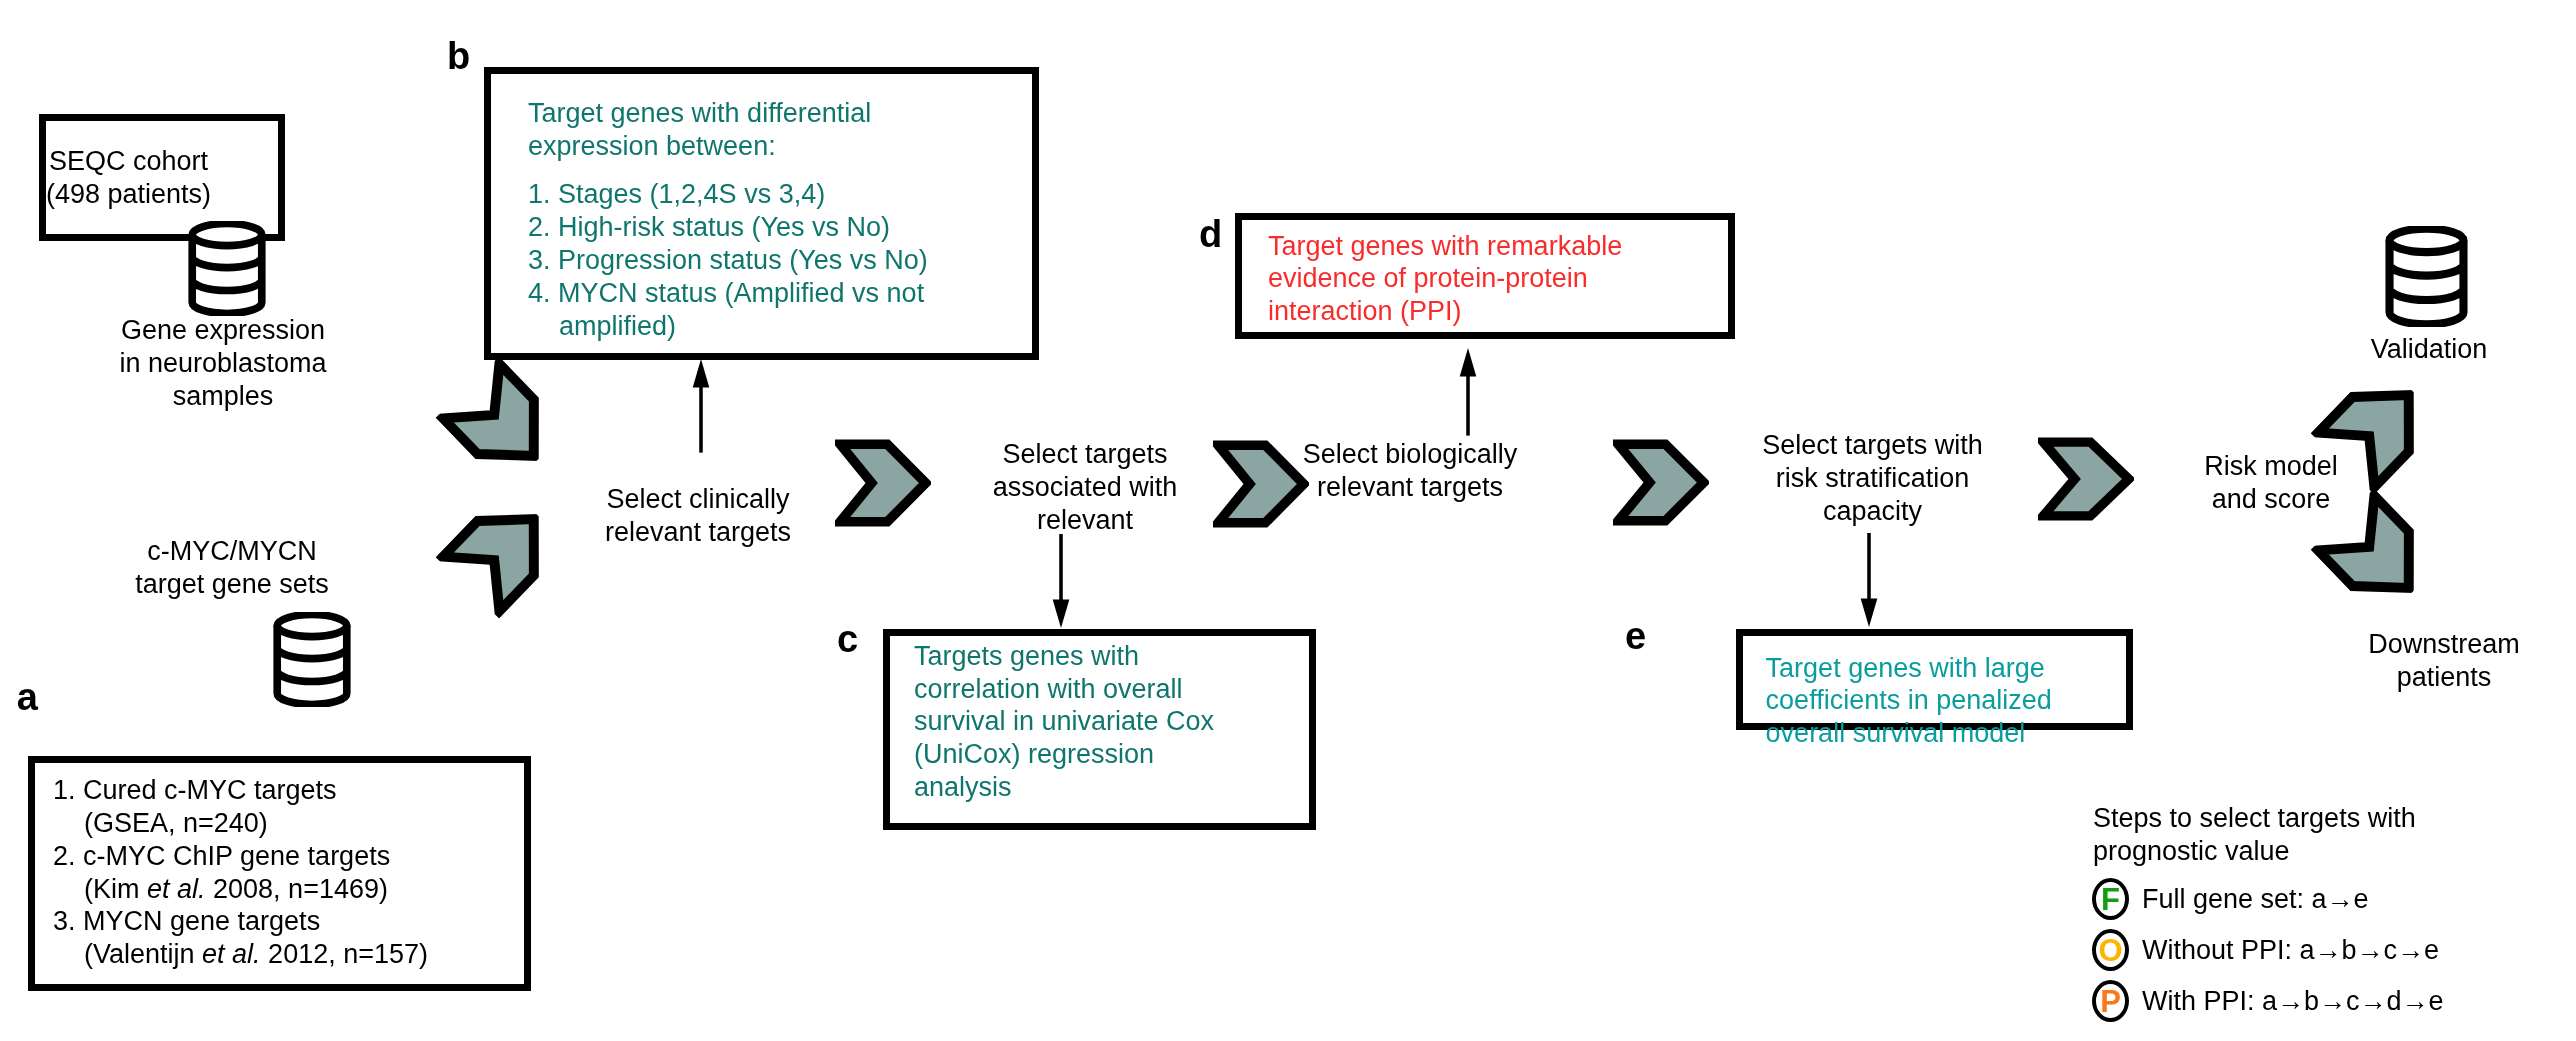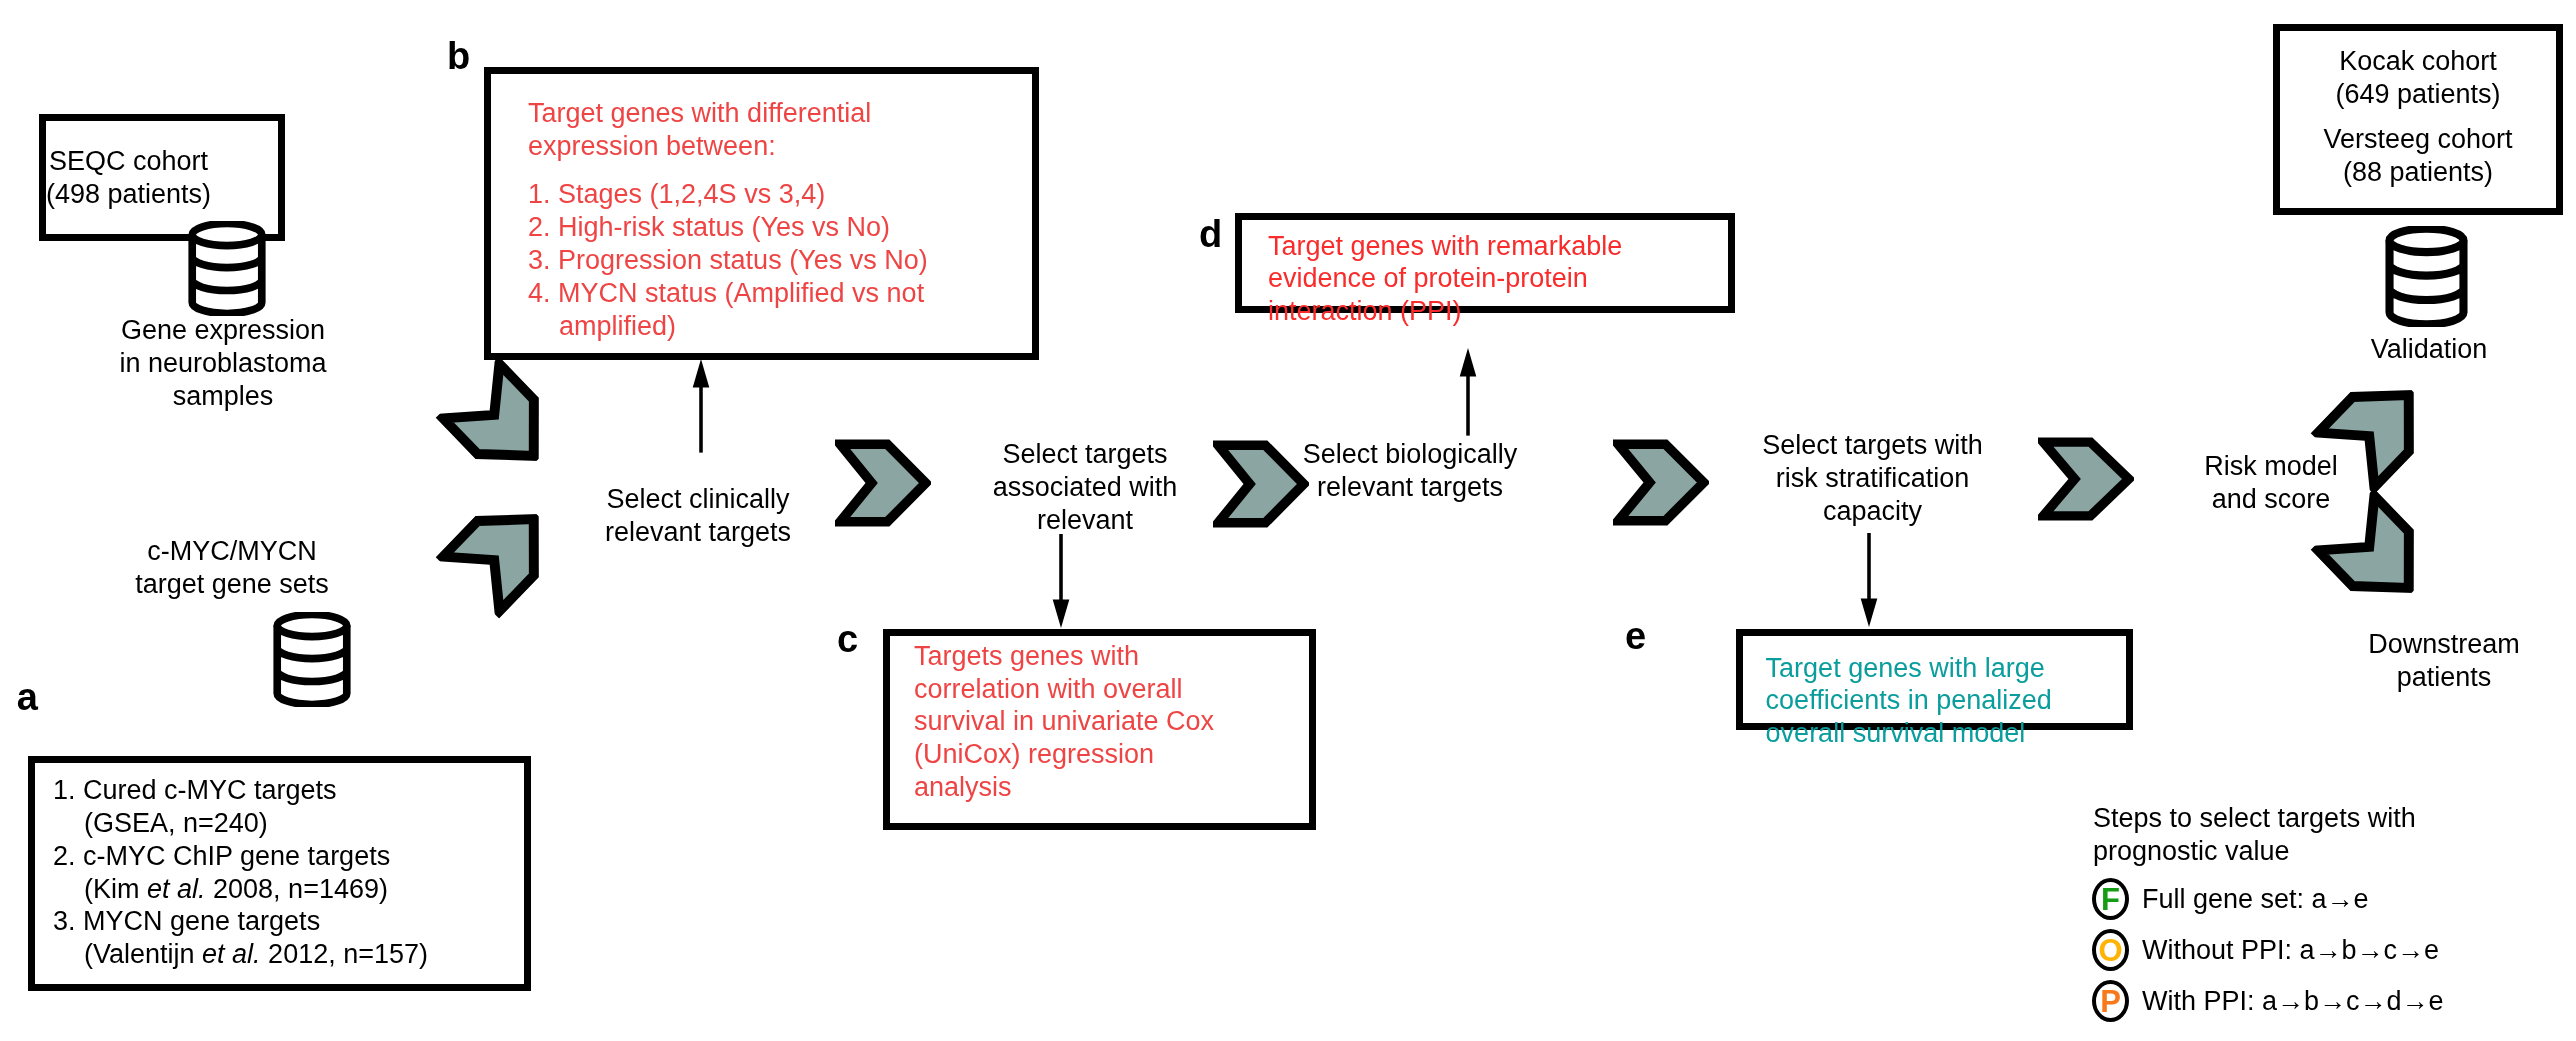--- a/index.html
+++ b/index.html
@@ -3,32 +3,32 @@
 <meta charset="utf-8">
 <style>
   html,body{margin:0;padding:0;background:#fff;}
   .canvas{position:relative;width:2576px;height:1042px;background:#ffffff;overflow:hidden;
           font-family:"Liberation Sans","DejaVu Sans",sans-serif;font-size:27px;line-height:1.22;color:#000;}
   .abs{position:absolute;}
   .pre{white-space:pre-line;}
   .ctr{text-align:center;}
   .box{border:7.1px solid #000;background:#fff;box-sizing:border-box;}
   .plabel{font-size:38px;font-weight:bold;line-height:1;}
-  .navy{color:#ef4444;}
+  .navy{color:#0f766e;}
   .red{color:#f92b2b;}
   .teal{color:#0a9d9d;}
   .li{padding-left:31px;text-indent:-31px;white-space:pre-line;}
   .chev{display:block;}
   
   #seqc-box{left:39px;top:114px;width:246px;height:127px;display:flex;align-items:center;justify-content:flex-start;}
   #box-a{left:28px;top:756px;width:503px;height:235px;padding:10.7px 14.3px 6px 18px;}
   #box-b{left:484px;top:67px;width:555px;height:293px;border-width:7.7px;padding:22.6px 14.3px 4.8px 37px;}
   #box-b .intro{margin-bottom:15.5px;}
   #box-c{left:883px;top:629px;width:433px;height:201px;padding:3.6px 14.3px 3.6px 24px;}
-  #box-d{left:1235px;top:213px;width:500px;height:100px;padding:9.5px 14.3px 4.8px 26px;}
+  #box-d{left:1235px;top:213px;width:500px;height:126px;padding:9.5px 14.3px 4.8px 26px;}
   #box-e{left:1736px;top:629px;width:397px;height:101px;padding:15.5px 12px 4.8px 22.6px;}
   #kocak-box{left:2273px;top:24px;width:290px;height:191px;border-width:7.7px;padding-top:14.3px;}
   #kocak-box .p2{margin-top:12px;}
   
   .lgrow{display:flex;align-items:center;gap:13px;}
   .loval{width:37px;height:42px;border:4.2px solid #000;border-radius:50%;display:flex;align-items:center;justify-content:center;
          font-weight:bold;font-size:31px;flex:0 0 auto;box-sizing:border-box;background:#fff;line-height:1;}
 </style>
 </head>
 <body>
@@ -149,26 +149,20 @@
   <div class="abs ctr pre" style="left:2170px;top:450px;width:202px;">Risk model
 and score</div>
 
   <svg class="abs chev" style="left:2327px;top:383px;transform:rotate(-46deg);" width="101" height="89" viewBox="0 0 110 100" preserveAspectRatio="none">
     <polygon points="6,6 60,6 104,50 60,94 6,94 42,50" fill="#8ba5a2" stroke="#000" stroke-width="11"></polygon>
   </svg>
   <svg class="abs chev" style="left:2327px;top:511px;transform:rotate(46deg);" width="101" height="89" viewBox="0 0 110 100" preserveAspectRatio="none">
     <polygon points="6,6 60,6 104,50 60,94 6,94 42,50" fill="#8ba5a2" stroke="#000" stroke-width="11"></polygon>
   </svg>
 
-  <div class="abs box ctr" id="kocak-box">
-    <div class="pre">Kocak cohort
-(649 patients)</div>
-    <div class="pre p2">Versteeg cohort
-(88 patients)</div>
-  </div>
   <svg class="abs" style="left:2379px;top:226px;" width="95" height="101" viewBox="0 0 100 112">
     <ellipse cx="50" cy="16" rx="41" ry="13" fill="#fff" stroke="#000" stroke-width="9"></ellipse>
     <path d="M9,16 V96 M91,16 V96 M9,96 A41,13 0 0 0 91,96 M9,42 A41,13 0 0 0 91,42 M9,69 A41,13 0 0 0 91,69" fill="none" stroke="#000" stroke-width="9"></path>
   </svg>
   <div class="abs ctr" style="left:2340px;top:333px;width:178px;">Validation</div>
   <div class="abs ctr pre" style="left:2325px;top:628px;width:238px;">Downstream
 patients</div>
 
   <div class="abs pre" style="left:2093px;top:802px;width:470px;">Steps to select targets with
 prognostic value</div>

